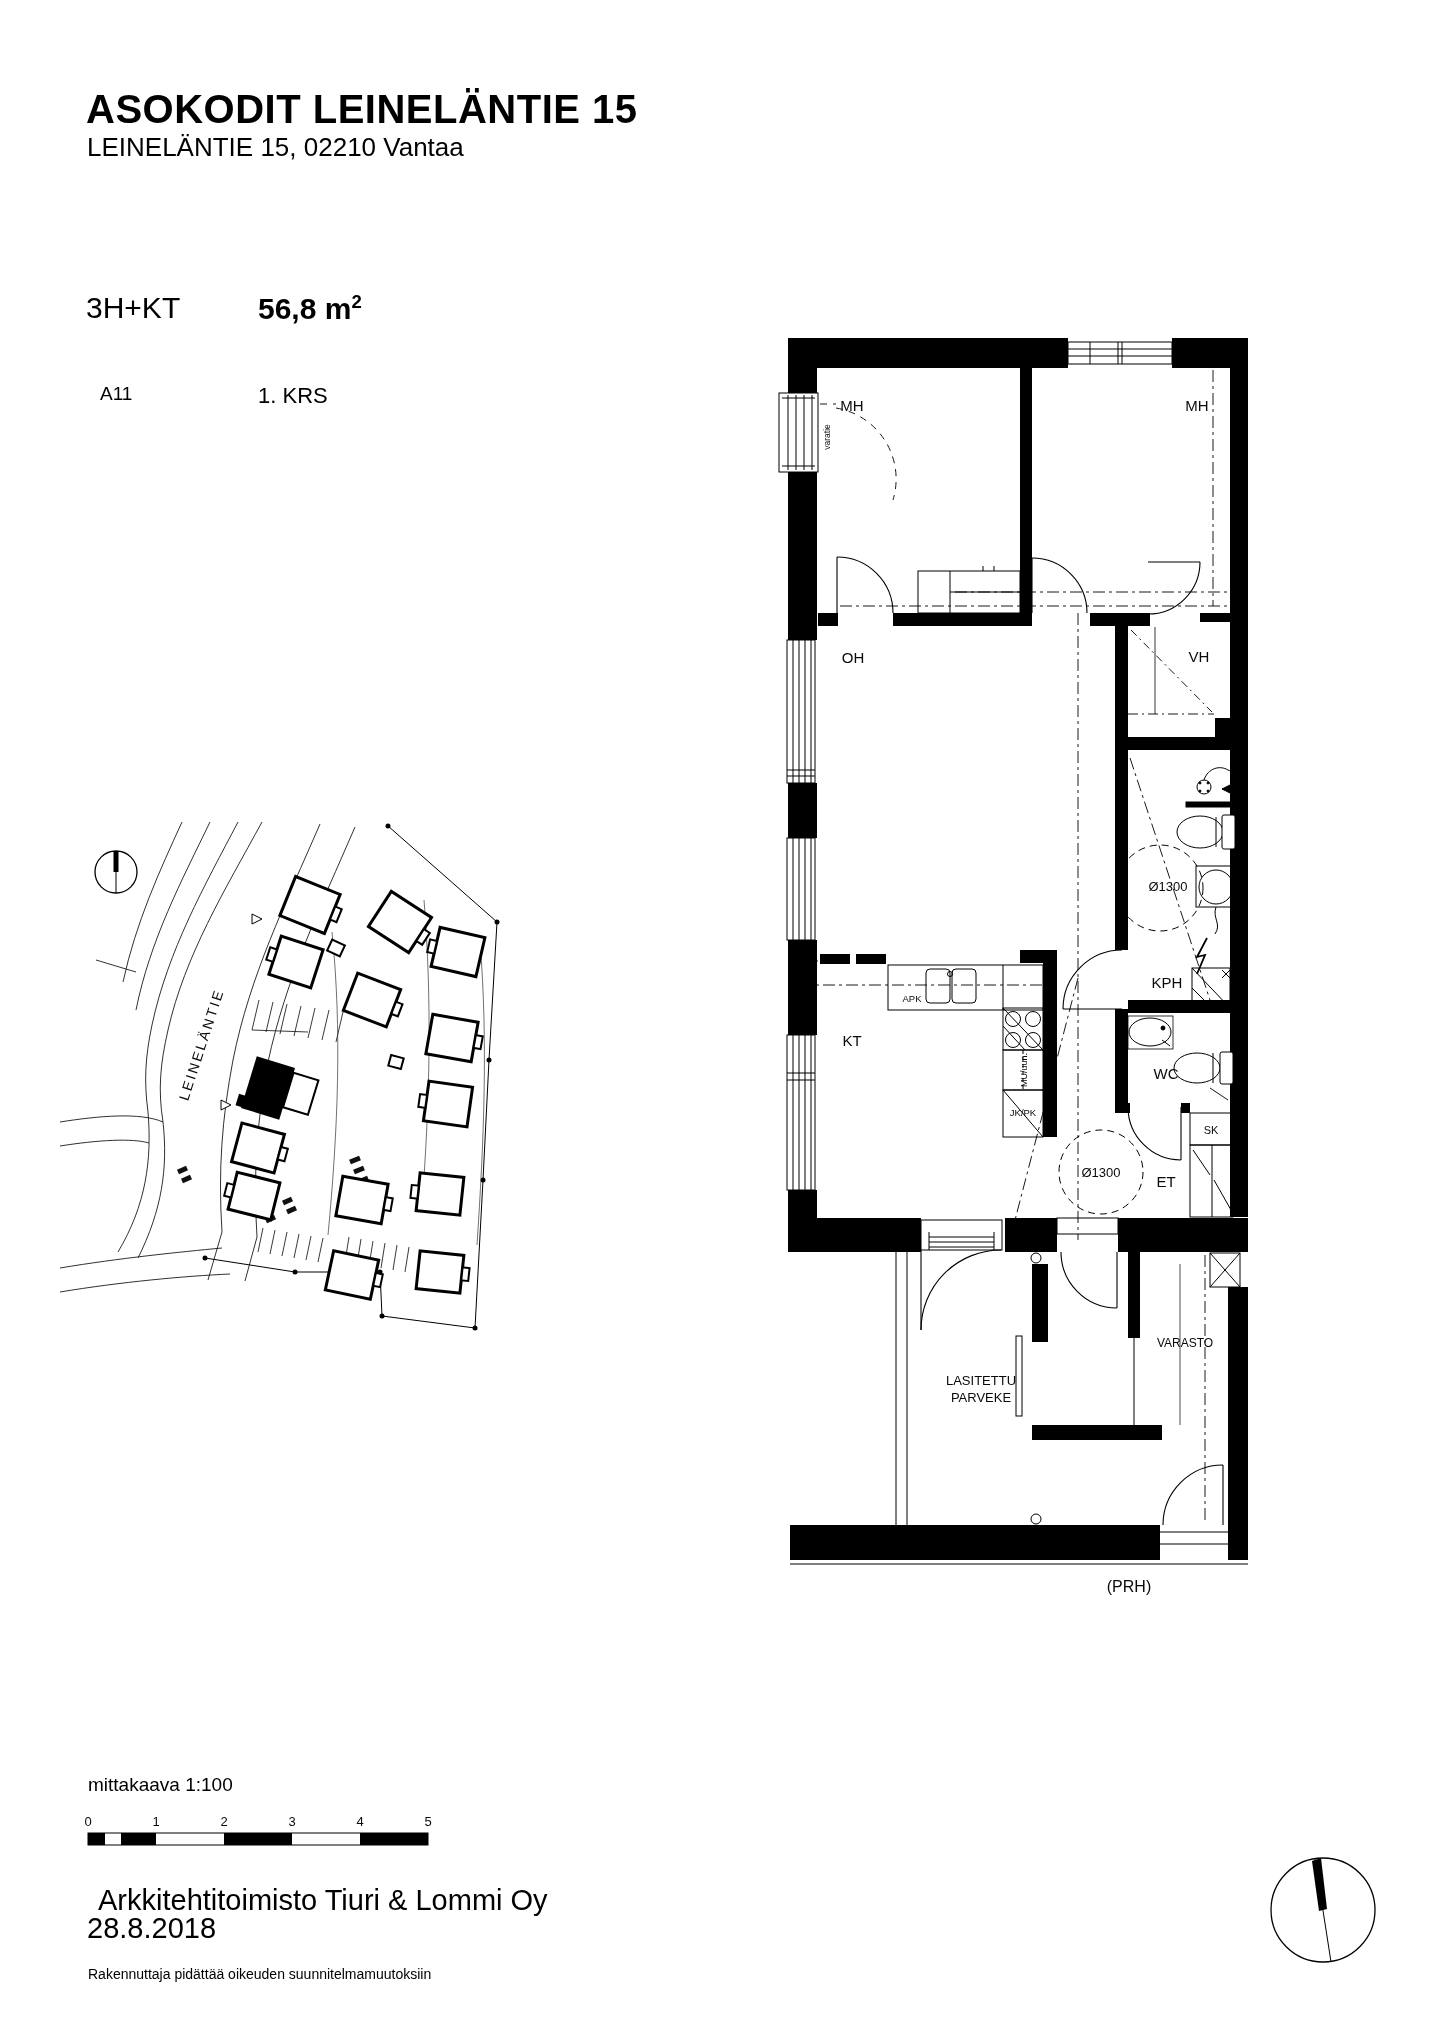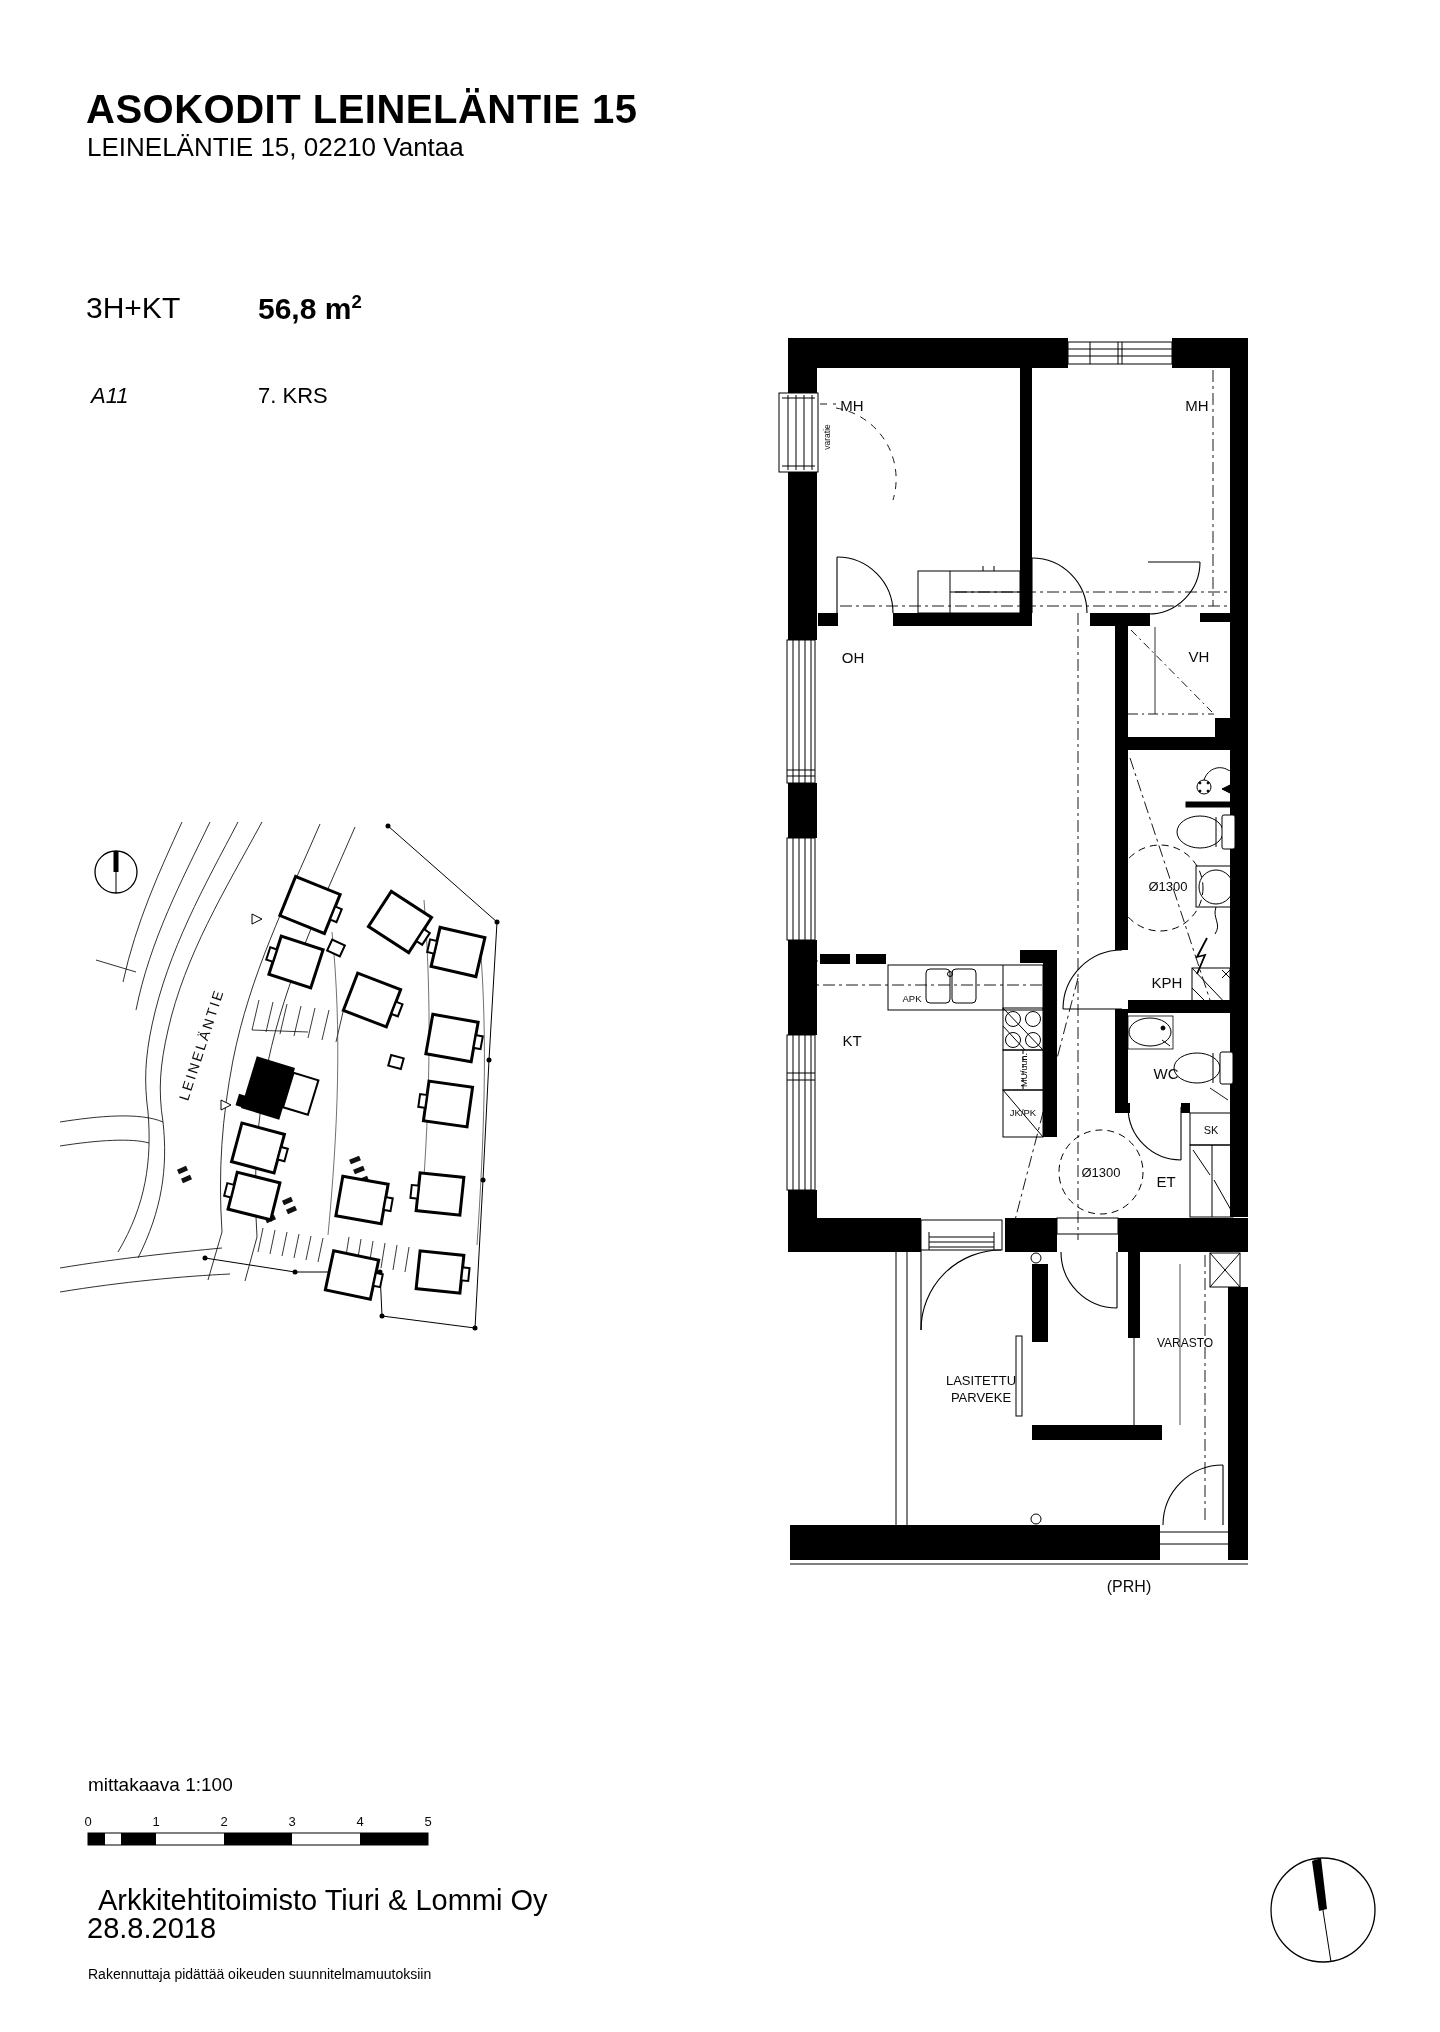--- a/index.html
+++ b/index.html
@@ -4,21 +4,21 @@
 <style>
   html,body{margin:0;padding:0;background:#fff;}
   #page{position:relative;width:1440px;height:2032px;background:#ffffff;overflow:hidden;
         font-family:"Liberation Sans", sans-serif;color:#000;}
   .abs{position:absolute;}
   #title{left:86px;top:87px;font-size:40px;font-weight:bold;letter-spacing:.5px;white-space:nowrap;}
   #subtitle{left:87px;top:132px;font-size:26px;white-space:nowrap;}
   #apt-type{left:86px;top:291px;font-size:30px;font-weight:normal;}
   #apt-area{left:258px;top:291px;font-size:30px;font-weight:bold;}
   #apt-area sup{font-size:62%;}
-  #apt-unit{left:91px;top:383px;font-size:22px;font-style:italic;}
+  #apt-unit{left:100px;top:383px;font-size:19px;}
   #apt-floor{left:258px;top:383px;font-size:22px;}
   #scale-label{left:88px;top:1774px;font-size:19px;}
   #company{left:98px;top:1884px;font-size:29px;white-space:nowrap;}
   #date{left:87px;top:1912px;font-size:29px;}
   #disclaimer{left:88px;top:1966px;font-size:14px;white-space:nowrap;}
   svg text{font-family:"Liberation Sans", sans-serif;fill:#0a0a0a;}
   .rl{font-size:15px;text-anchor:middle;}
   .sm{font-size:11px;text-anchor:middle;}
   .an{font-size:13px;text-anchor:middle;}
 </style>
@@ -26,21 +26,21 @@
 <body>
 
 <div id="page">
 
   <div id="title" class="abs">ASOKODIT LEINELÄNTIE 15</div>
   <div id="subtitle" class="abs">LEINELÄNTIE 15, 02210 Vantaa</div>
 
   <div id="apt-type" class="abs">3H+KT</div>
   <div id="apt-area" class="abs"><span>56,8 m</span><sup>2</sup></div>
   <div id="apt-unit" class="abs">A11</div>
-  <div id="apt-floor" class="abs">7. KRS</div>
+  <div id="apt-floor" class="abs">1. KRS</div>
 
   <svg class="abs" style="left:60px;top:820px;" width="480" height="580" viewBox="60 820 480 580">
     <g stroke="#000" fill="none">
       <circle cx="116" cy="872" r="21" stroke-width="1.3"></circle>
       <line x1="116" y1="851" x2="116" y2="893" stroke-width="1"></line>
       <rect x="113.5" y="851" width="5" height="21" fill="#000" stroke="none"></rect>
     </g>
     <g stroke="#1a1a1a" stroke-width="0.9" fill="none">
       <path d="M262,822 C225,890 185,955 168,1030 C160,1065 158,1090 163,1122"></path>
       <path d="M238,822 C205,885 168,950 152,1025 C145,1058 144,1082 148,1112"></path>

